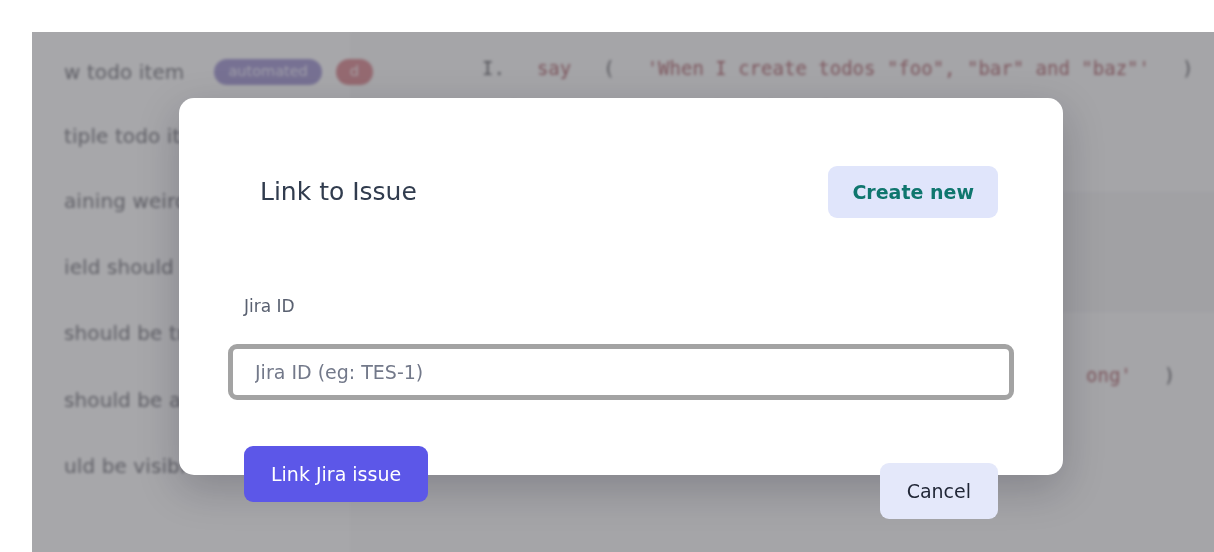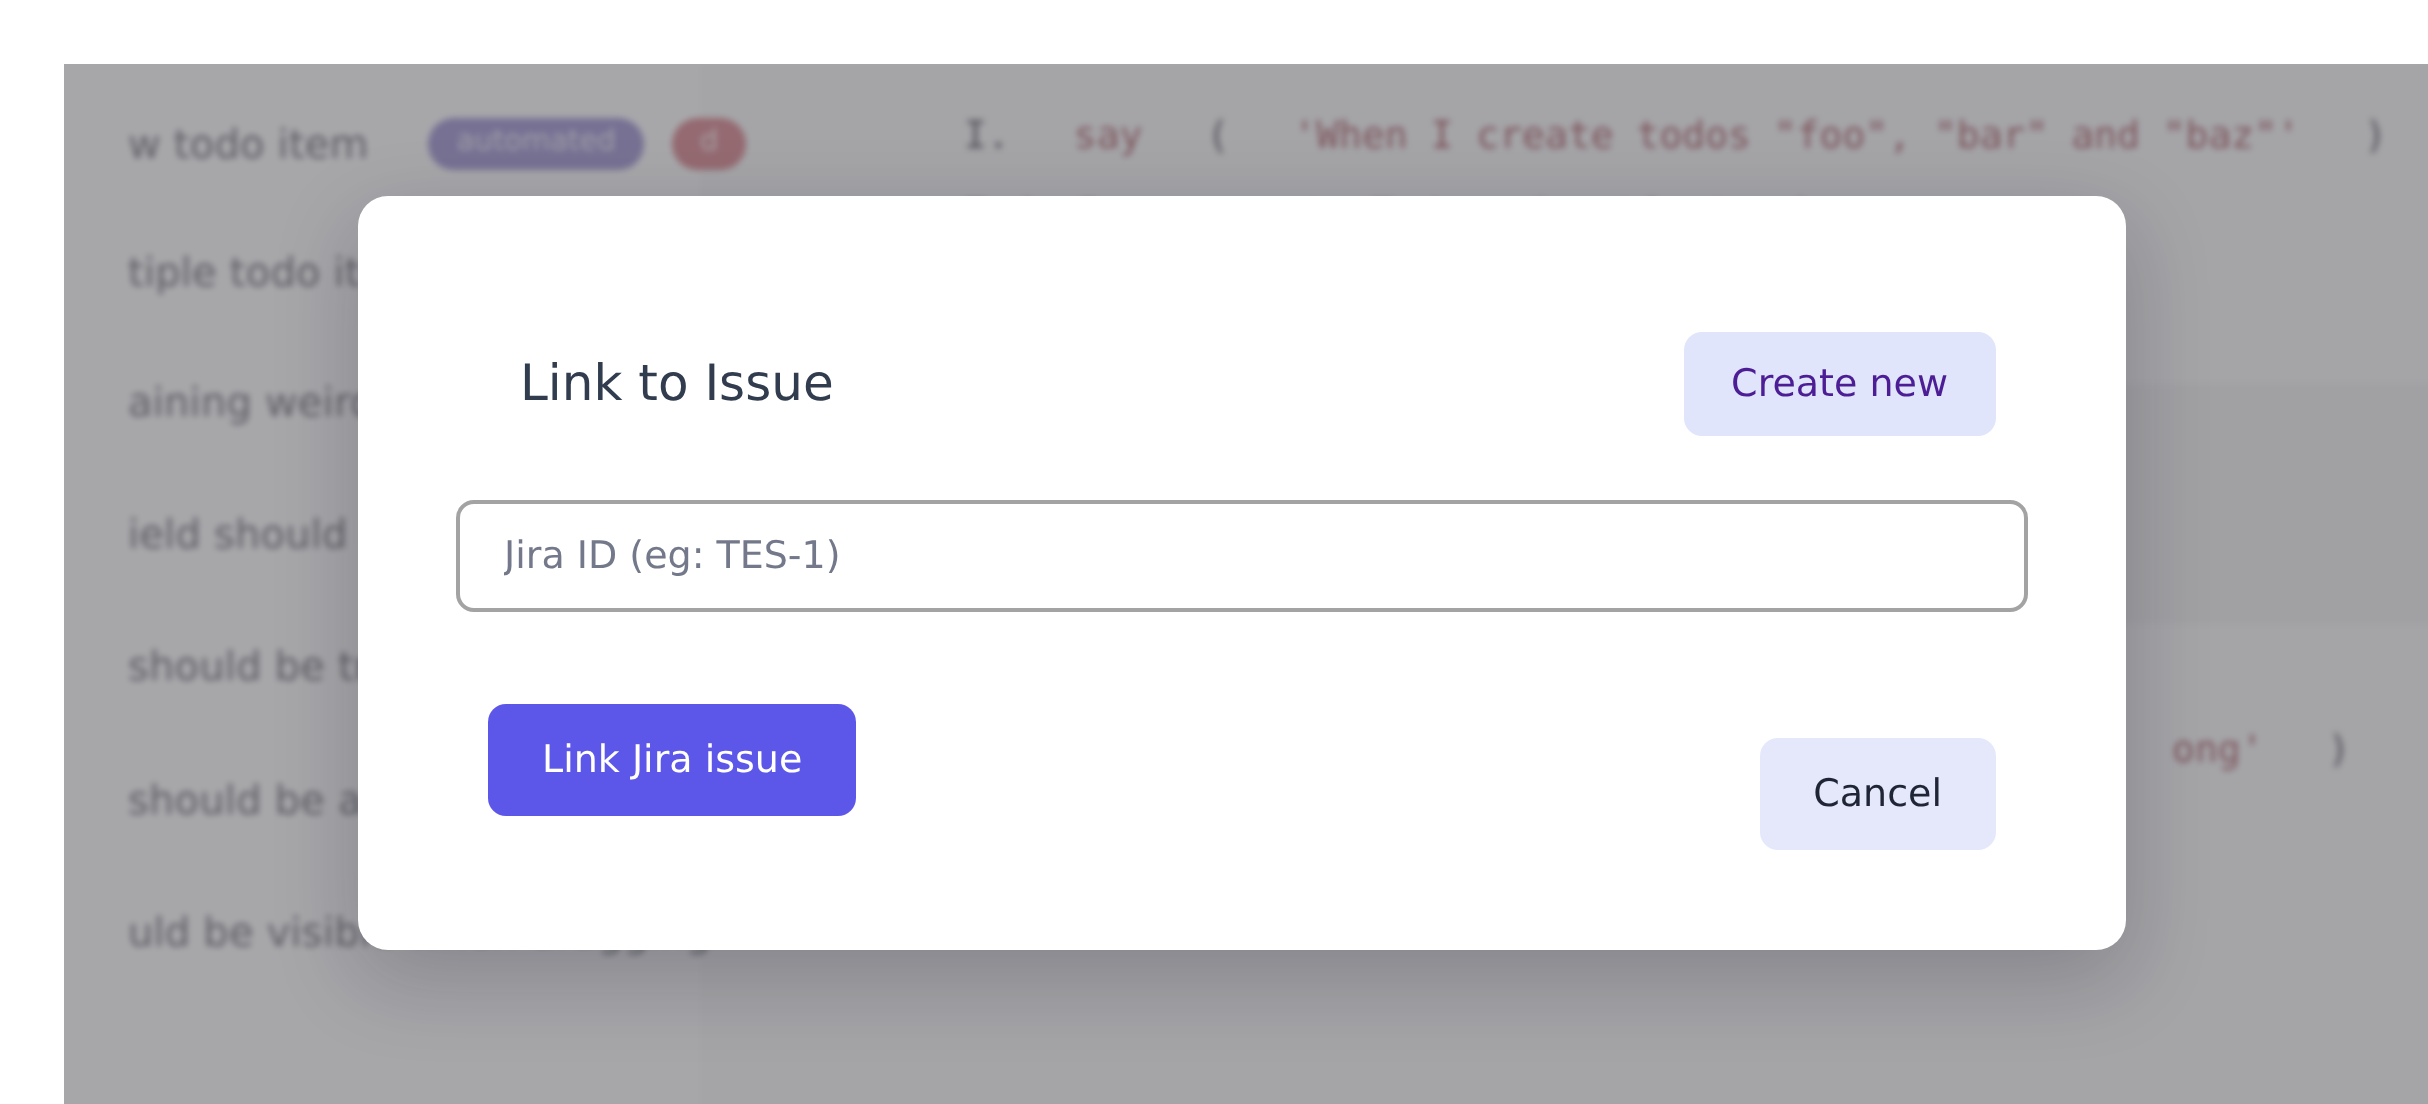--- a/index.html
+++ b/index.html
@@ -149,38 +149,39 @@
 
   .btn {
     border: none;
     cursor: pointer;
     font-family: inherit;
     white-space: nowrap;
   }
 
   .btn-create {
     background: #e0e5fb;
-    color: #4c1d95;
+    color: #0f766e;
     font-size: 19px;
     border-radius: 9px;
     padding: 0 24px;
     height: 52px;
+    font-weight: bold;
   }
 
   .field-label {
     margin-top: 42px;
     font-size: 17px;
     color: #596070;
   }
 
   .text-input {
     margin-top: 12px;
     width: 100%;
     height: 56px;
-    border: 2px solid #a3a3a3;
+    border: 5px solid #a3a3a3;
     border-radius: 9px;
     background: #ffffff;
     padding: 0 22px;
     font-family: inherit;
     font-size: 19px;
     color: #2b3445;
     outline: none;
   }
   .text-input::placeholder { color: #73798a; }
 
@@ -260,20 +261,21 @@
   <div class="overlay"></div>
 
   <div class="modal">
 
     <div class="modal-head">
       <div class="modal-title">Link to Issue</div>
 
       <button class="btn btn-create">Create new</button>
     </div>
 
+    <div class="field-label">Jira ID</div>
 
     <input class="text-input" type="text" placeholder="Jira ID (eg: TES-1)" style="">
 
     <div class="actions">
       <button class="btn btn-primary">Link Jira issue</button>
       <button class="btn btn-secondary">Cancel</button>
     </div>
 
   </div>
 </div>

